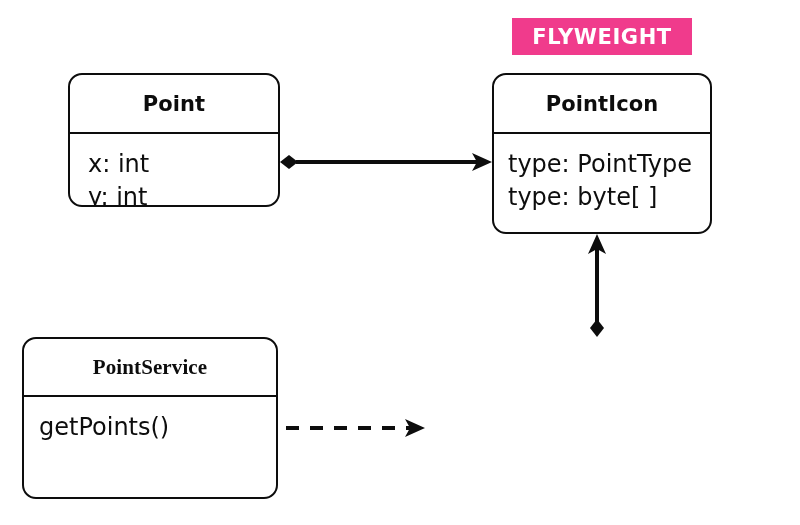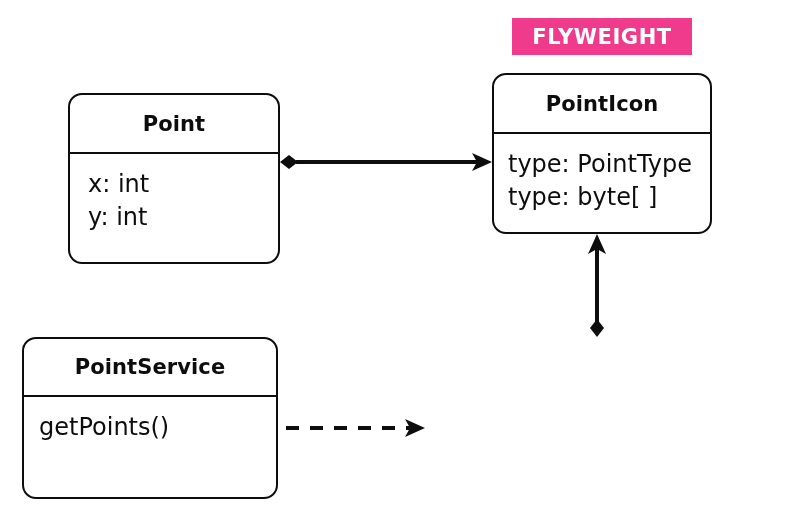--- a/index.html
+++ b/index.html
@@ -69,38 +69,38 @@
 </style>
 </head>
 <body>
 
 <div id="canvas">
 
   <div class="badge" style="left:512px; top:18px; width:180px; height:37px; background:#F03B8C;">
     <span>FLYWEIGHT</span>
   </div>
 
-  <div class="uml-class" style="left:68px; top:73px; width:212px; height:171px;margin-top:20px;">
+  <div class="uml-class" style="left:68px; top:73px; width:212px; height:134px;">
     <div class="uml-header" style="height:59px;">Point</div>
     <div class="uml-body">
       <div class="uml-member">x: int</div>
       <div class="uml-member">y: int</div>
     </div>
   </div>
 
   <div class="uml-class" style="left:492px; top:73px; width:220px; height:161px;">
     <div class="uml-header" style="height:59px;">PointIcon</div>
     <div class="uml-body" style="padding-left:14px;">
       <div class="uml-member">type: PointType</div>
       <div class="uml-member">type: byte[ ]</div>
     </div>
   </div>
 
   <div class="uml-class" style="left:22px; top:337px; width:256px; height:162px;">
-    <div class="uml-header" style="height:58px;">PointService</div>
+    <div class="uml-header" style="height:58px;font-family:Liberation Serif, serif;">PointService</div>
     <div class="uml-body" style="padding-left:15px;">
       <div class="uml-member">getPoints()</div>
     </div>
   </div>
 
 
   <svg class="edges" viewBox="0 0 800 525" xmlns="http://www.w3.org/2000/svg">
 
     <g>
       <line x1="296" y1="162" x2="484" y2="162" stroke="#0D0D0D" stroke-width="4"></line>

